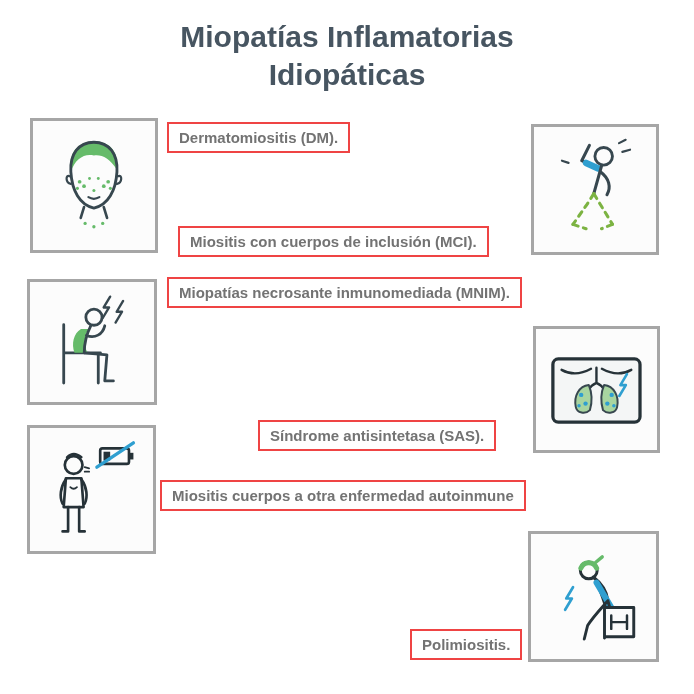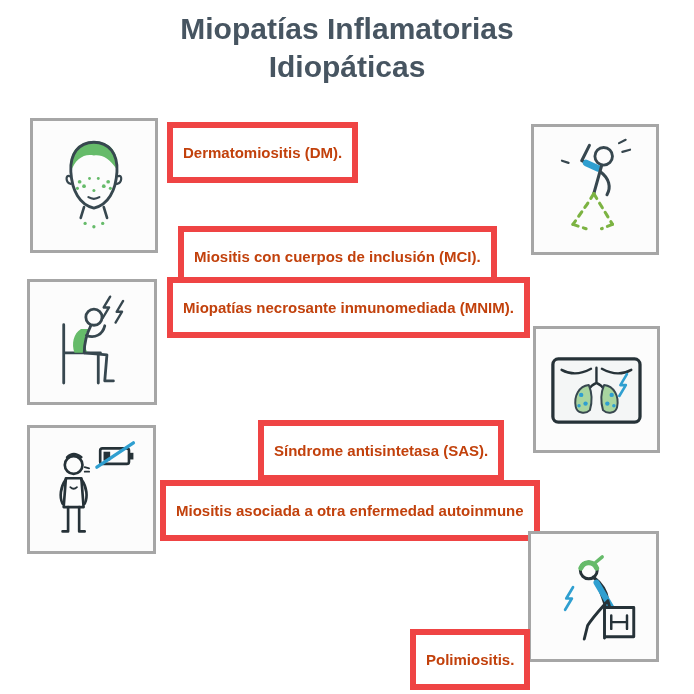--- a/index.html
+++ b/index.html
@@ -9,47 +9,47 @@
     height: 694px;
     background: #ffffff;
     font-family: "Liberation Sans", sans-serif;
     overflow: hidden;
   }
   .title {
     position: absolute;
     top: 10px;
     left: 0;
     right: 0;
-    margin: 0 auto;
+    margin: 8px auto;
     max-width: 450px;
     text-align: center;
     font-size: 30px;
     font-weight: bold;
     line-height: 1.25;
     color: #475561;
   }
   .icon-box {
     position: absolute;
     background: #fcfcfc;
     border: 3px solid #a6a6a6;
     box-sizing: border-box;
     display: flex;
     align-items: center;
     justify-content: center;
   }
   .icon-box svg { width: 90%; height: 90%; display: block; }
   .label {
     position: absolute;
     background: #ffffff;
-    border: 6px solid #ef4444;
+    border: 2px solid #ef4444;
     box-sizing: border-box;
-    padding: 16px 10px;
+    padding: 5px 10px;
     font-size: 15px;
     font-weight: bold;
-    color: #c2410c;
+    color: #737373;
     white-space: nowrap;
   }
   
   #box-dm   { left: 30px;  top: 118px; width: 128px; height: 135px; }
   #box-mci  { left: 531px; top: 124px; width: 128px; height: 131px; }
   #box-mnim { left: 27px;  top: 279px; width: 130px; height: 126px; }
   #box-sas  { left: 533px; top: 326px; width: 127px; height: 127px; }
   #box-auto { left: 27px;  top: 425px; width: 129px; height: 129px; }
   #box-poli { left: 528px; top: 531px; width: 131px; height: 131px; }
 
@@ -153,21 +153,21 @@
       <path d="M55 30 L88 8" stroke="#2f9fd0" stroke-width="3" fill="none"></path>
       <circle cx="34" cy="28" r="8" fill="none" stroke="#263238" stroke-width="2.4"></circle>
       <path d="M28 21 Q34 15 41 21" fill="none" stroke="#263238" stroke-width="2.2"></path>
       <path d="M44 30 L48 31 M44 34 L48 34" stroke="#263238" stroke-width="1.6" fill="none"></path>
       <path d="M27 40 L41 40 L43 66 L25 66 Z" fill="none" stroke="#263238" stroke-width="2.4"></path>
       <path d="M31 48 Q34 51 37 48" fill="none" stroke="#263238" stroke-width="1.6"></path>
       <path d="M27 41 C22 48 21 57 24 63 M41 41 C46 48 47 57 44 63" fill="none" stroke="#263238" stroke-width="2.4"></path>
       <path d="M29 66 L29 88 M39 66 L39 88 M29 88 L24 88 M39 88 L44 88" stroke="#263238" stroke-width="2.4" fill="none"></path>
     </svg>
   </div>
-  <div class="label" id="label-auto">Miositis asociada a otra enfermedad autoinmune</div>
+  <div class="label" id="label-auto">Miositis cuerpos a otra enfermedad autoinmune</div>
 
   <div class="icon-box" id="box-poli">
     <svg viewBox="0 0 100 100" stroke-linecap="round" stroke-linejoin="round">
       <path d="M32 42 L26 52 L31 52 L25 62" fill="none" stroke="#2f9fd0" stroke-width="2.4"></path>
       <circle cx="46" cy="27" r="7.5" fill="none" stroke="#263238" stroke-width="2.6"></circle>
       <path d="M39 25 A7.5 7.5 0 0 1 53 25" fill="none" stroke="#66bb6a" stroke-width="4.5"></path>
       <path d="M52 20 L58 15" stroke="#66bb6a" stroke-width="3" fill="none"></path>
       <path d="M50 33 C58 39 62 46 63 54" fill="none" stroke="#263238" stroke-width="2.8"></path>
       <path d="M55 42 C58 50 60 56 62 62" fill="none" stroke="#263238" stroke-width="2.6"></path>
       <path d="M53 38 L66 60" stroke="#2f9fd0" stroke-width="5.5" fill="none"></path>

